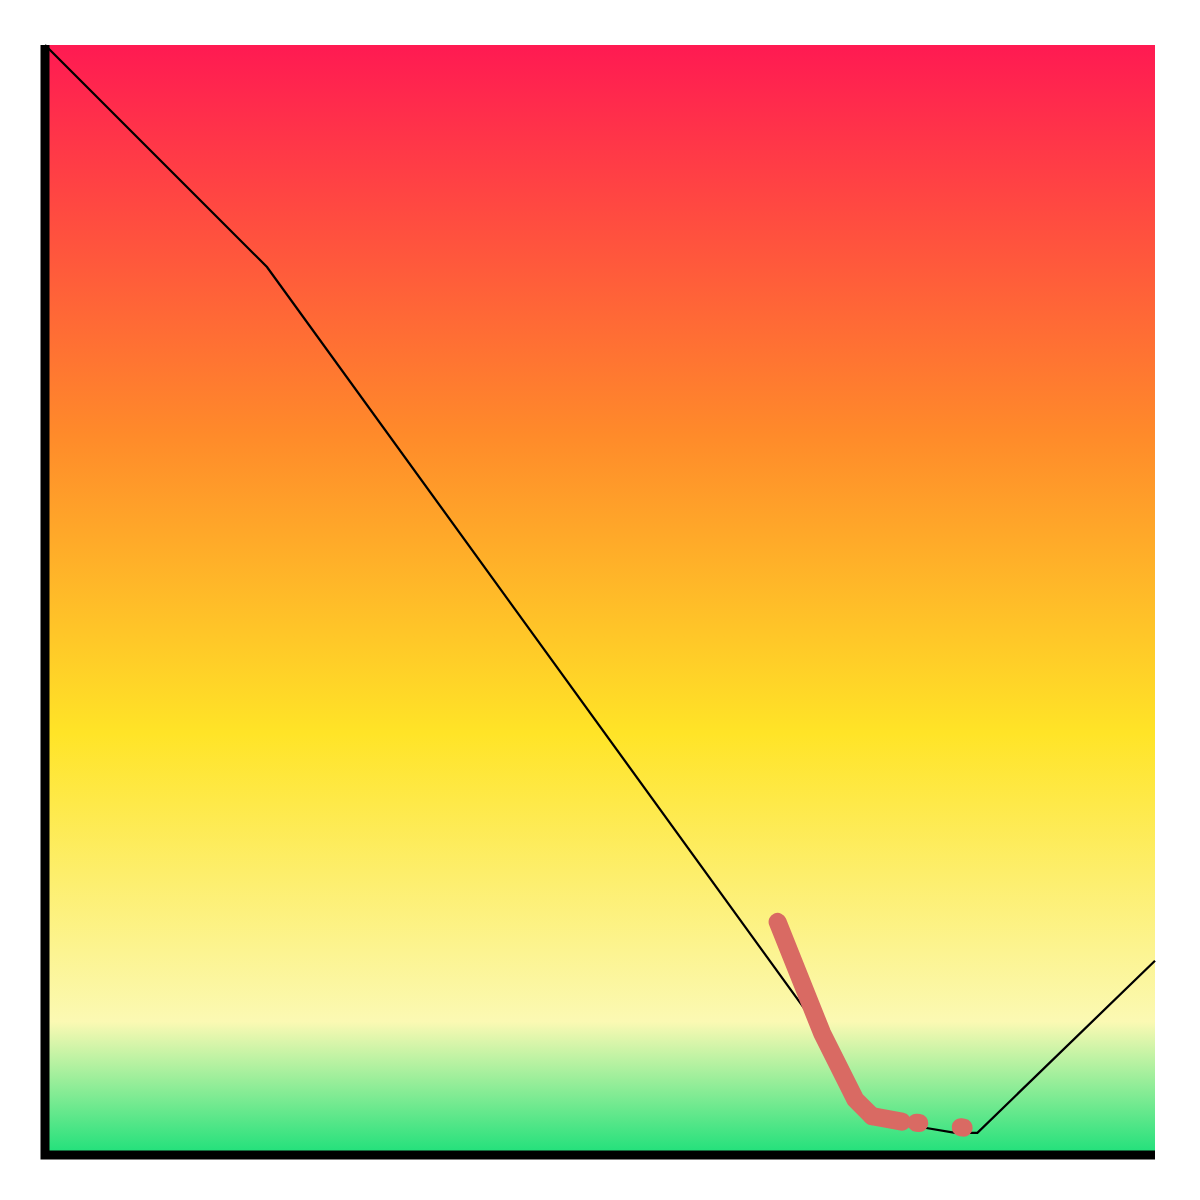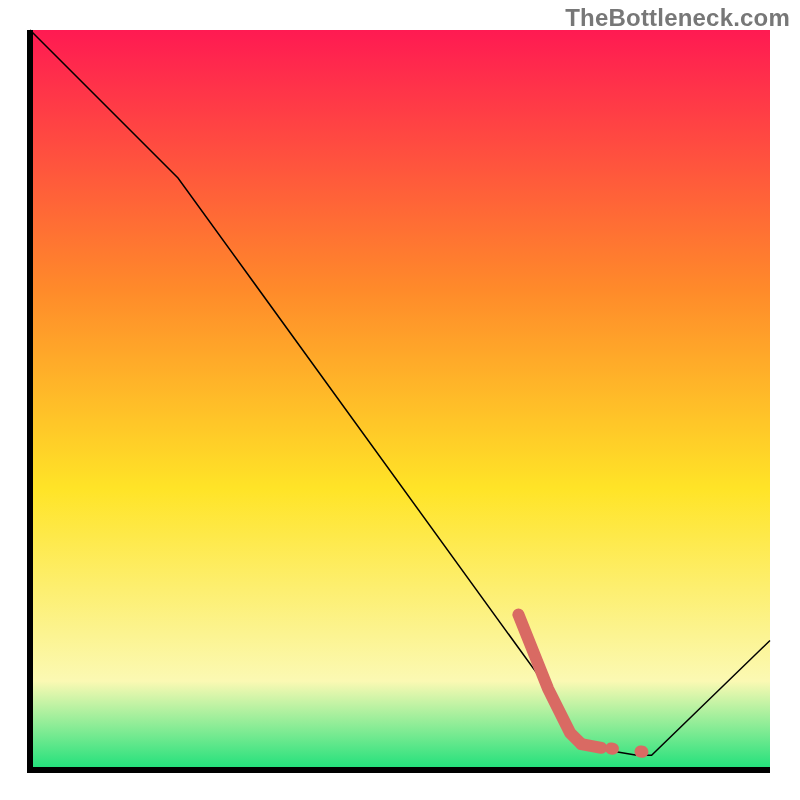--- a/index.html
+++ b/index.html
@@ -24,21 +24,20 @@
     color: #777;
     letter-spacing: 0.2px;
     user-select: none;
   }
   svg { display: block; }
 </style>
 </head>
 <body>
 
 <div class="wrap">
-  <div class="watermark">TheBottleneck.com</div>
 
   <svg id="chart" width="800" height="800" viewBox="0 0 800 800">
     <defs>
       <linearGradient id="bg-grad" x1="0" y1="0" x2="0" y2="1">
         <stop id="g-top" offset="0%" stop-color="#ff1a52"></stop>
         <stop id="g-m1" offset="35%" stop-color="#ff8a2a"></stop>
         <stop id="g-m2" offset="62%" stop-color="#ffe427"></stop>
         <stop id="g-pale" offset="88%" stop-color="#fbf9b3"></stop>
         <stop id="g-bot" offset="100%" stop-color="#1ee07a"></stop>
       </linearGradient>

